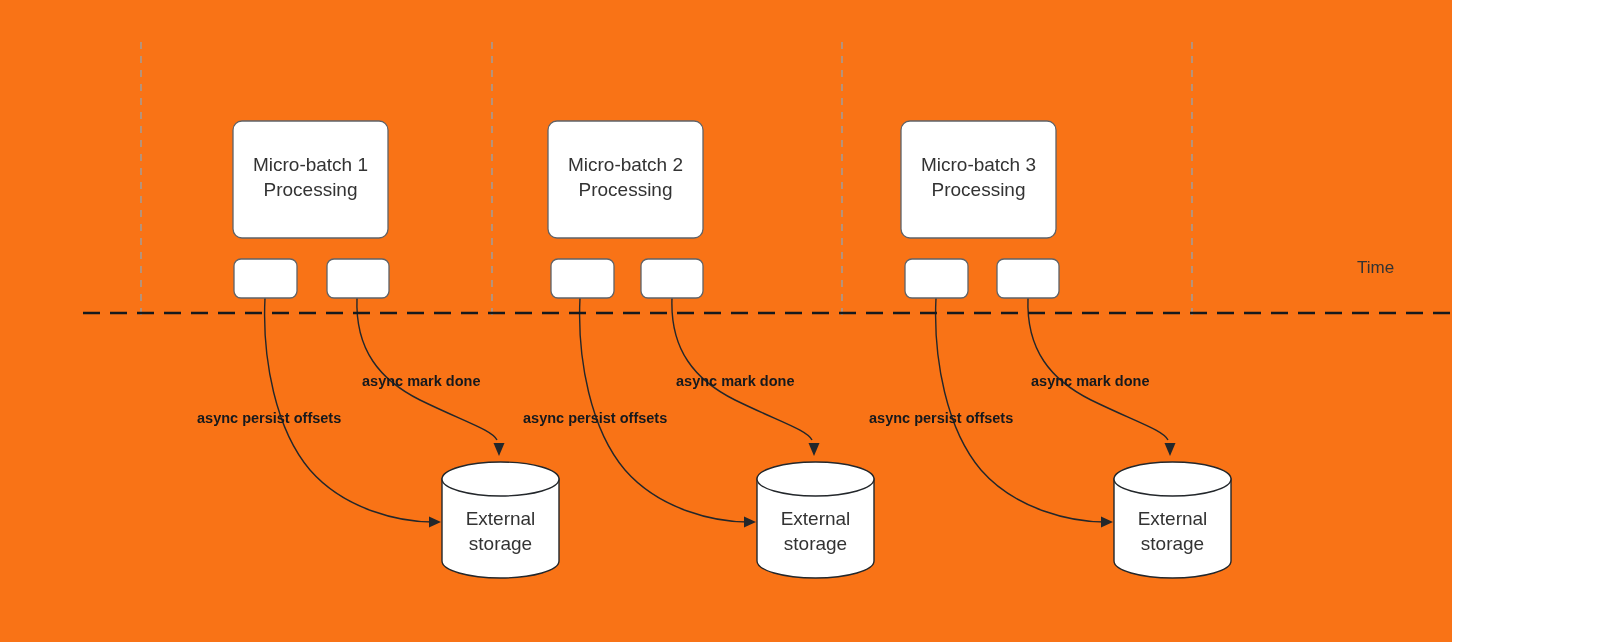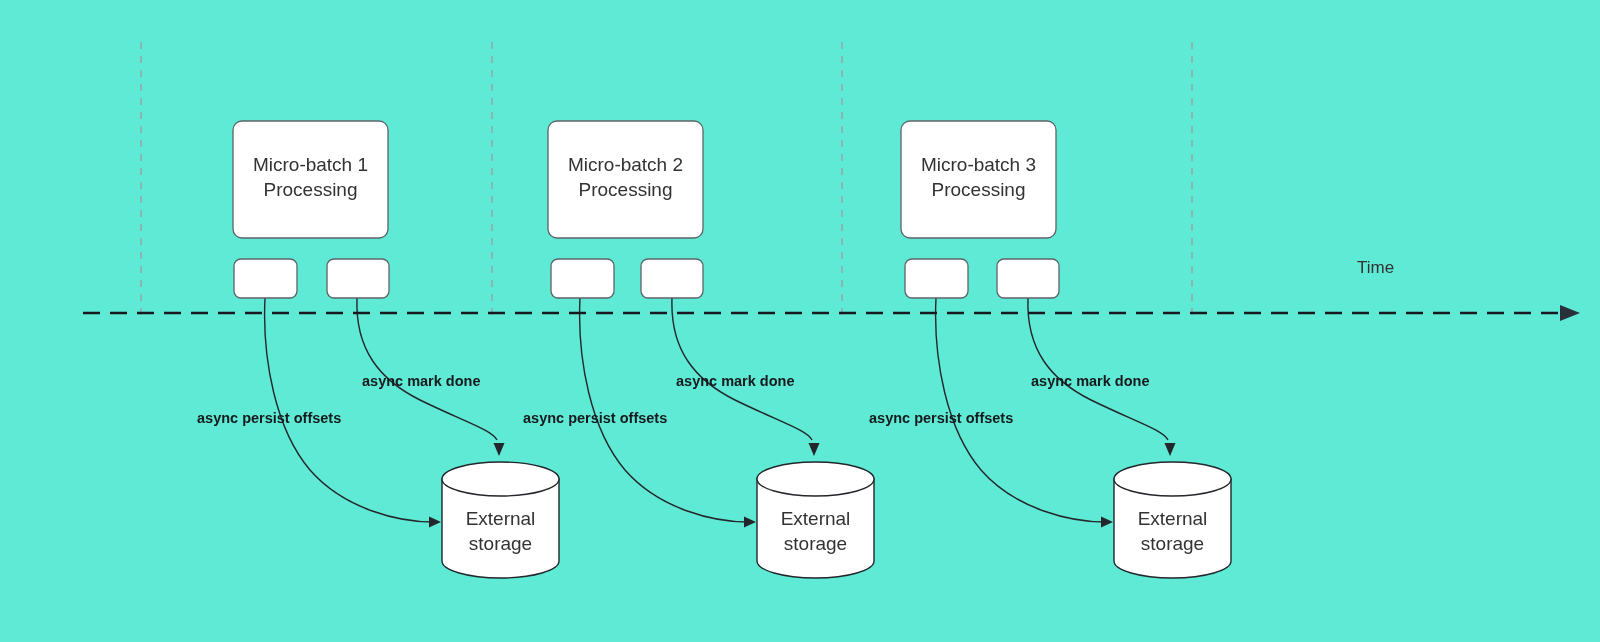--- a/index.html
+++ b/index.html
@@ -6,23 +6,23 @@
     margin: 0;
     padding: 0;
     background: #ffffff;
   }
   body {
     font-family: "Liberation Sans", sans-serif;
     color: #333333;
   }
   #canvas {
     position: relative;
-    width: 1600px;
+    width: 1452px;
     height: 642px;
-    background: #5eead4;
+    background: #f97316;
     overflow: hidden;
     text-align: right;
   }
   #canvas svg.layer {
     position: absolute;
     left: 0;
     top: 0;
     width: 1600px;
     height: 642px;
   }

